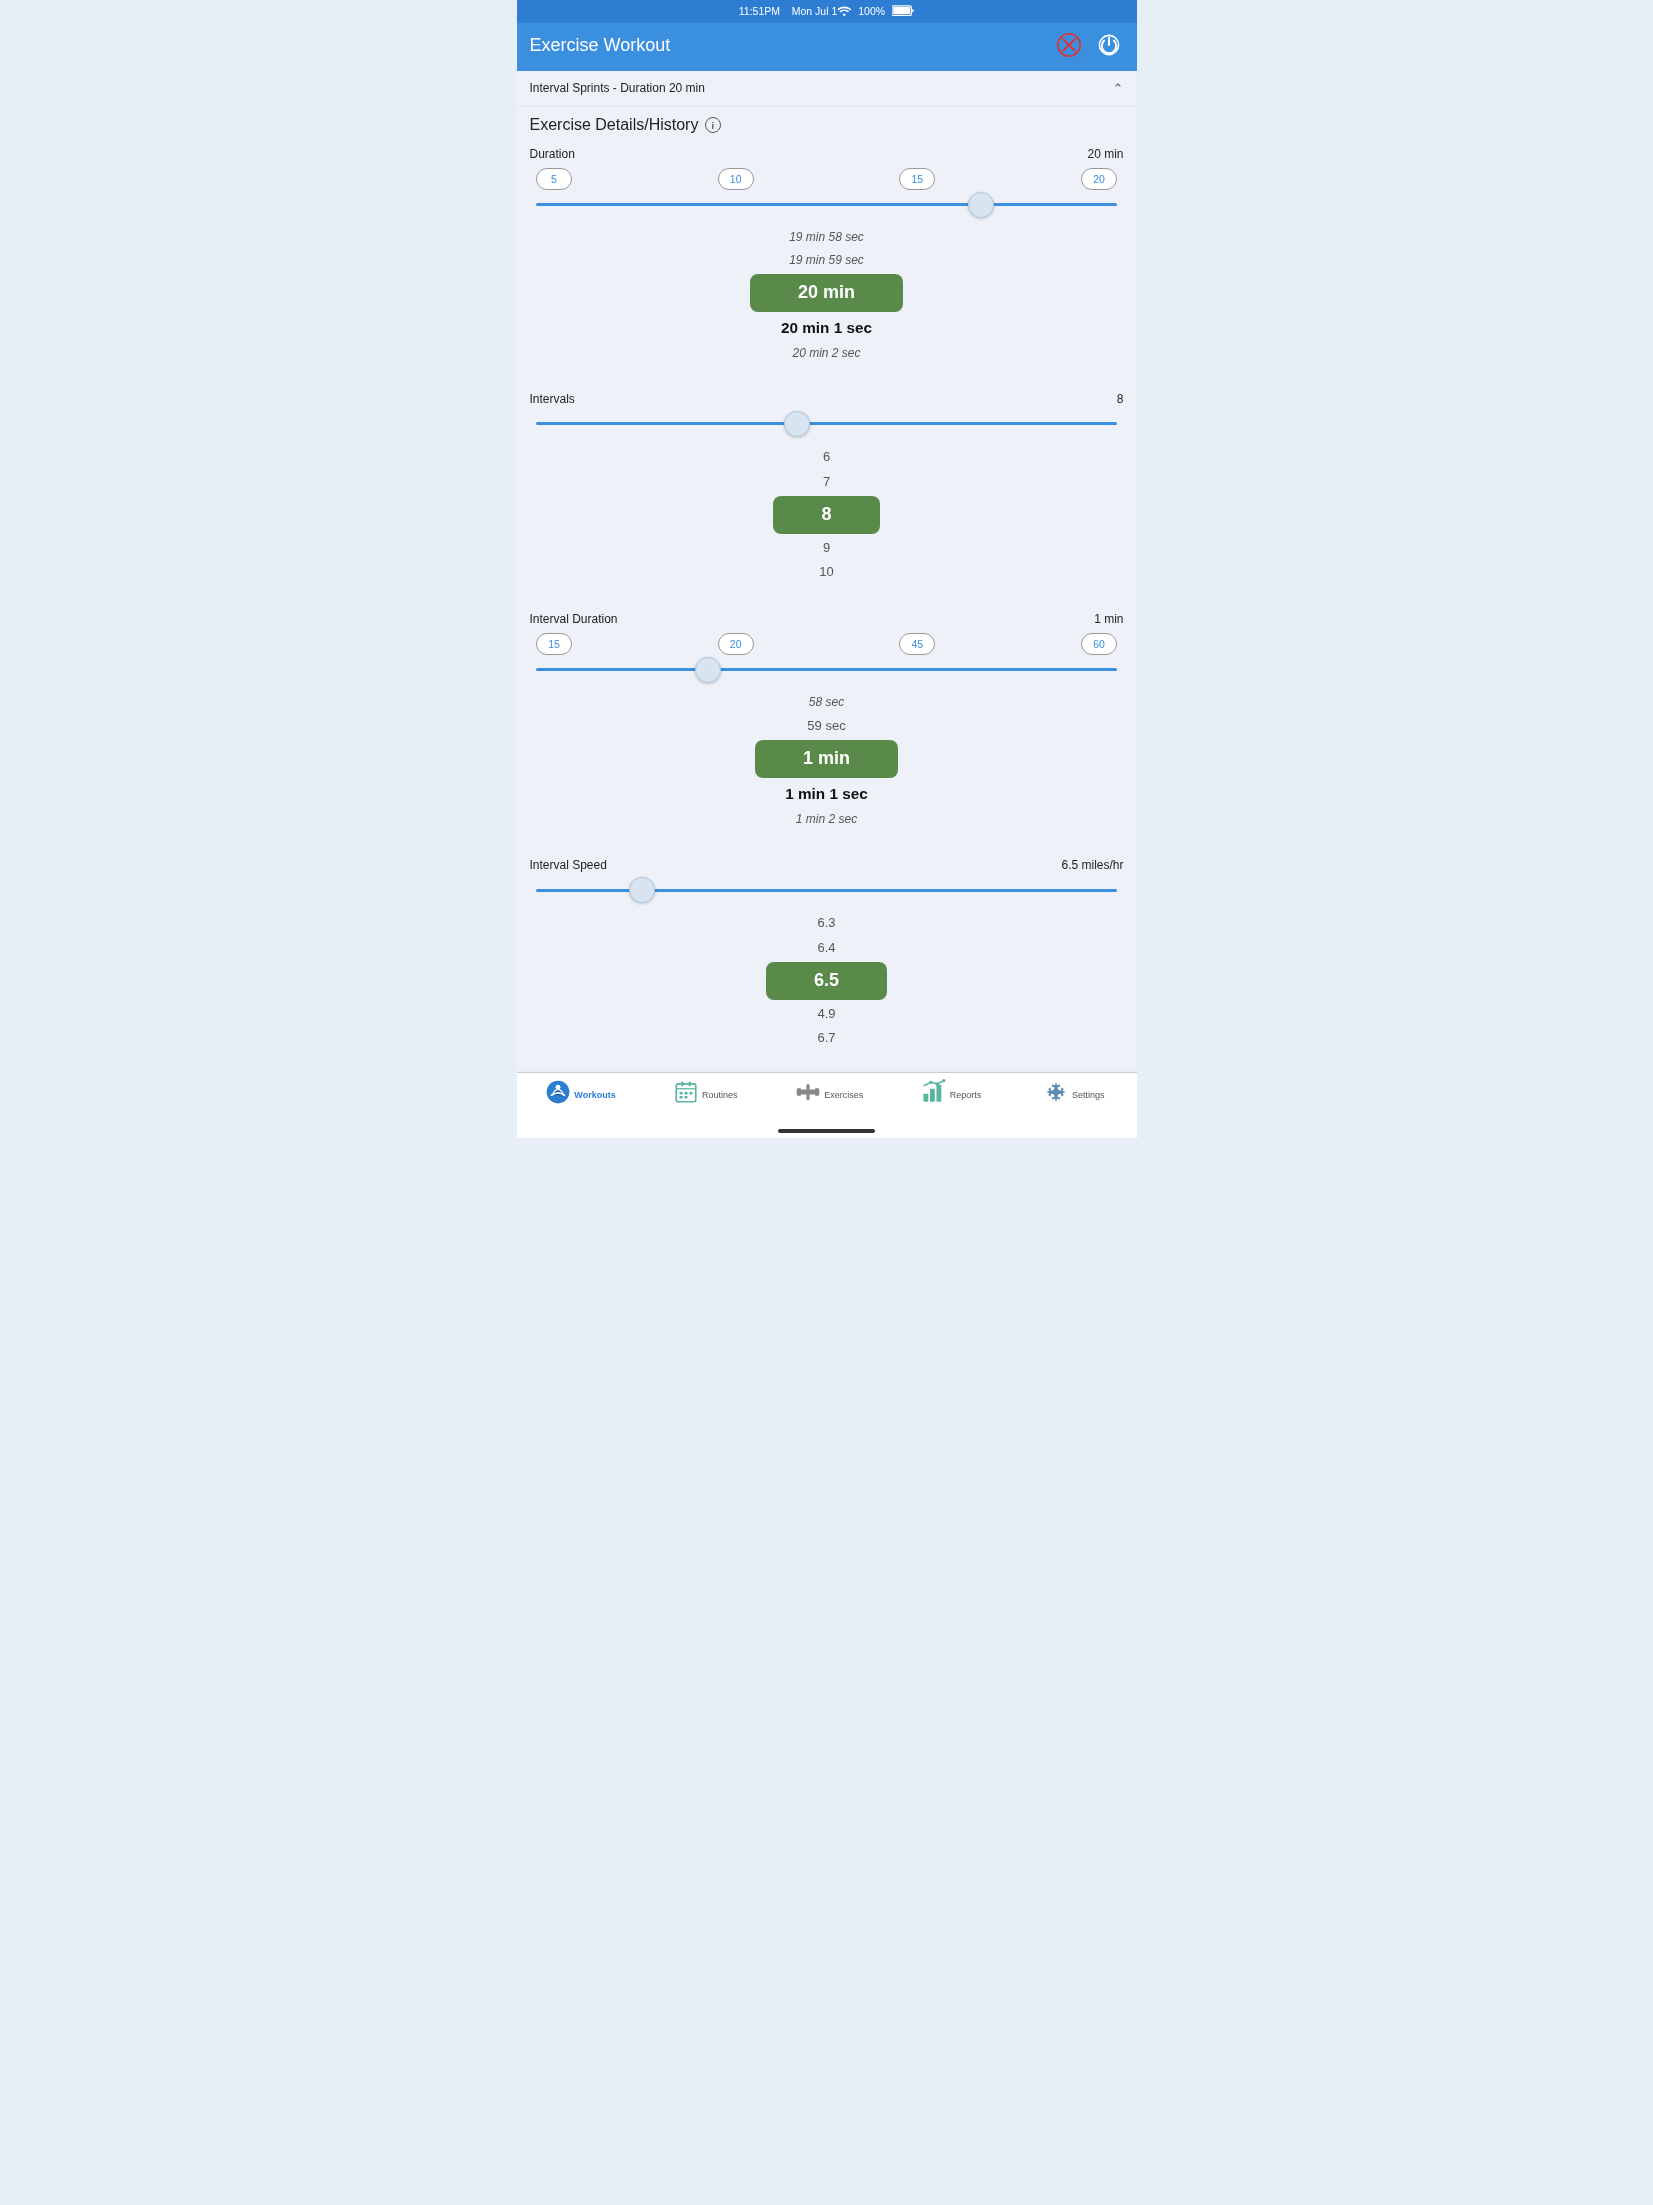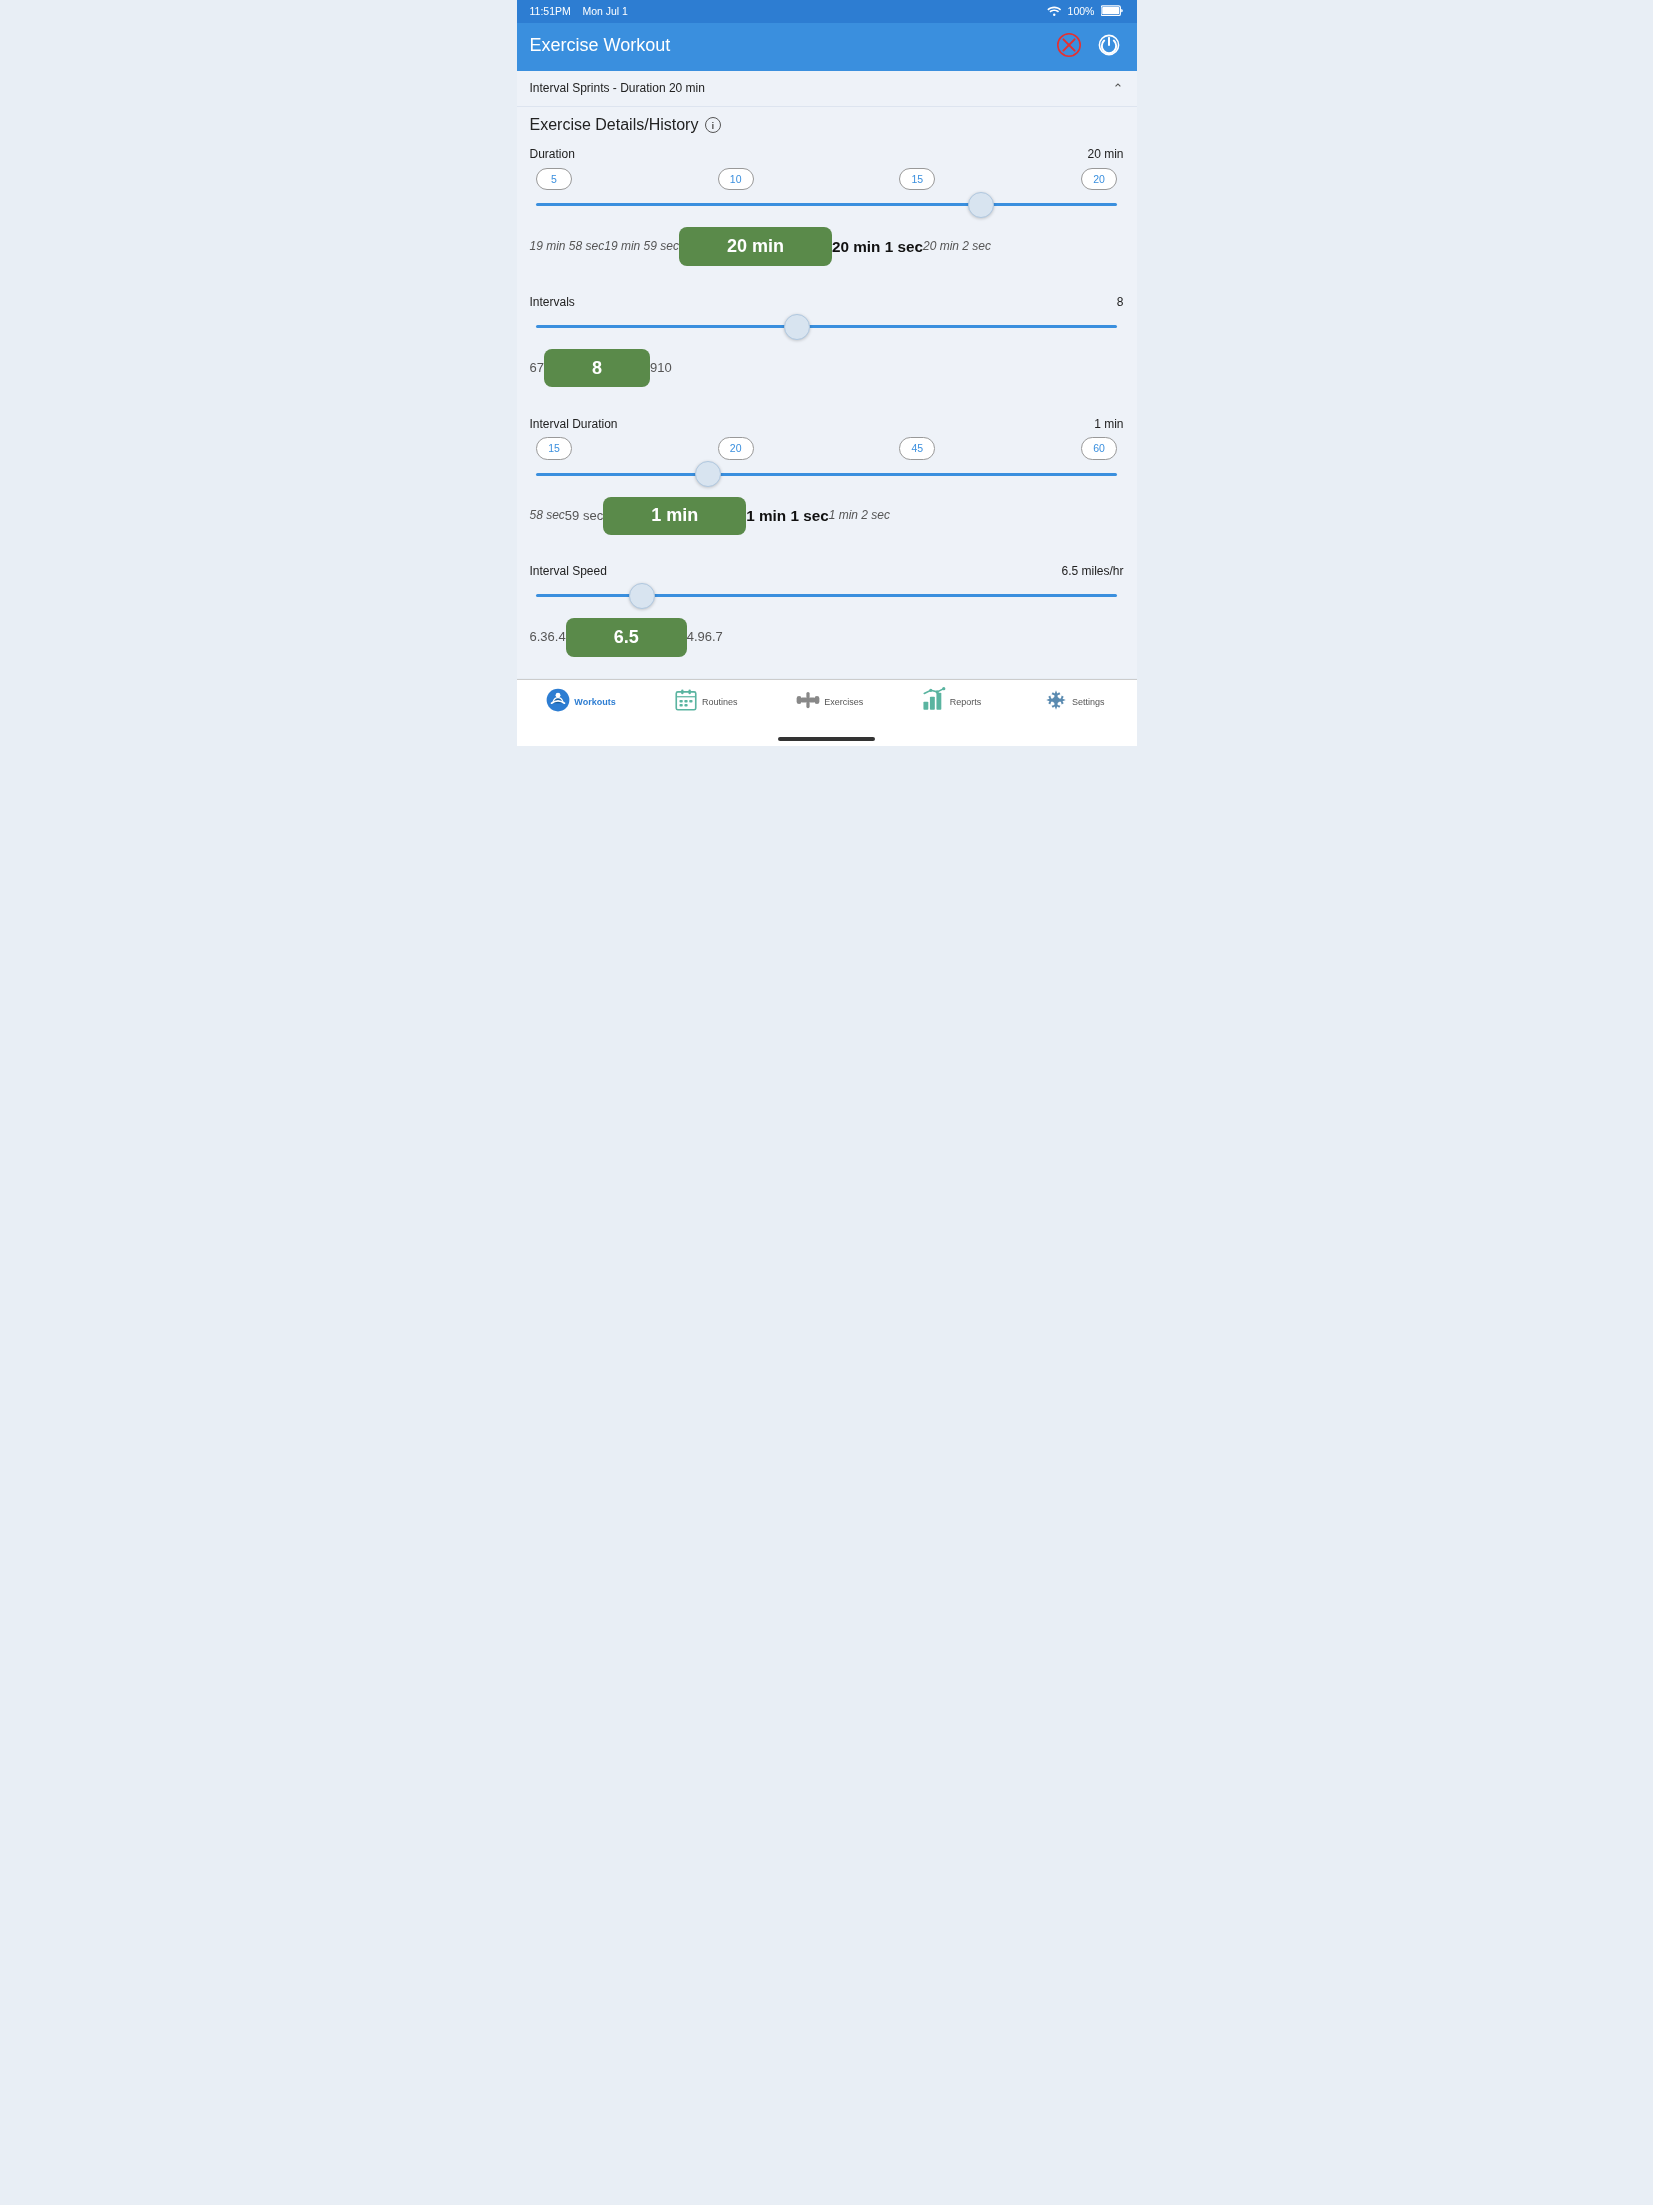--- a/index.html
+++ b/index.html
@@ -10,21 +10,21 @@
       width: 100%;
       max-width: 620px;
       margin: 0 auto;
       overflow-x: hidden;
     }
 
     
     .status-bar {
       background: #2d7dd2;
       display: flex;
-      justify-content: space-between;
+      justify-content: center;
       align-items: center;
       padding: 4.8px 13px;
       color: white;
       font-size: 10.5px;
       font-weight: 500;
     }
     .status-right {
       display: flex;
       align-items: center;
       gap: 6.5px;
@@ -172,21 +172,21 @@
       border: 1.6px solid #b0c8e0;
       position: absolute;
       transform: translateX(-50%);
       cursor: pointer;
       box-shadow: 0 0.8px 3.2px rgba(0,0,0,0.2);
     }
 
     
     .picker-list {
       display: flex;
-      flex-direction: row;
+      flex-direction: column;
       align-items: center;
       padding: 3.2px 0 6.5px;
     }
     .picker-item {
       font-size: 13px;
       color: #555;
       padding: 3.2px 0;
       line-height: 1.4;
     }
     .picker-item.italic {

